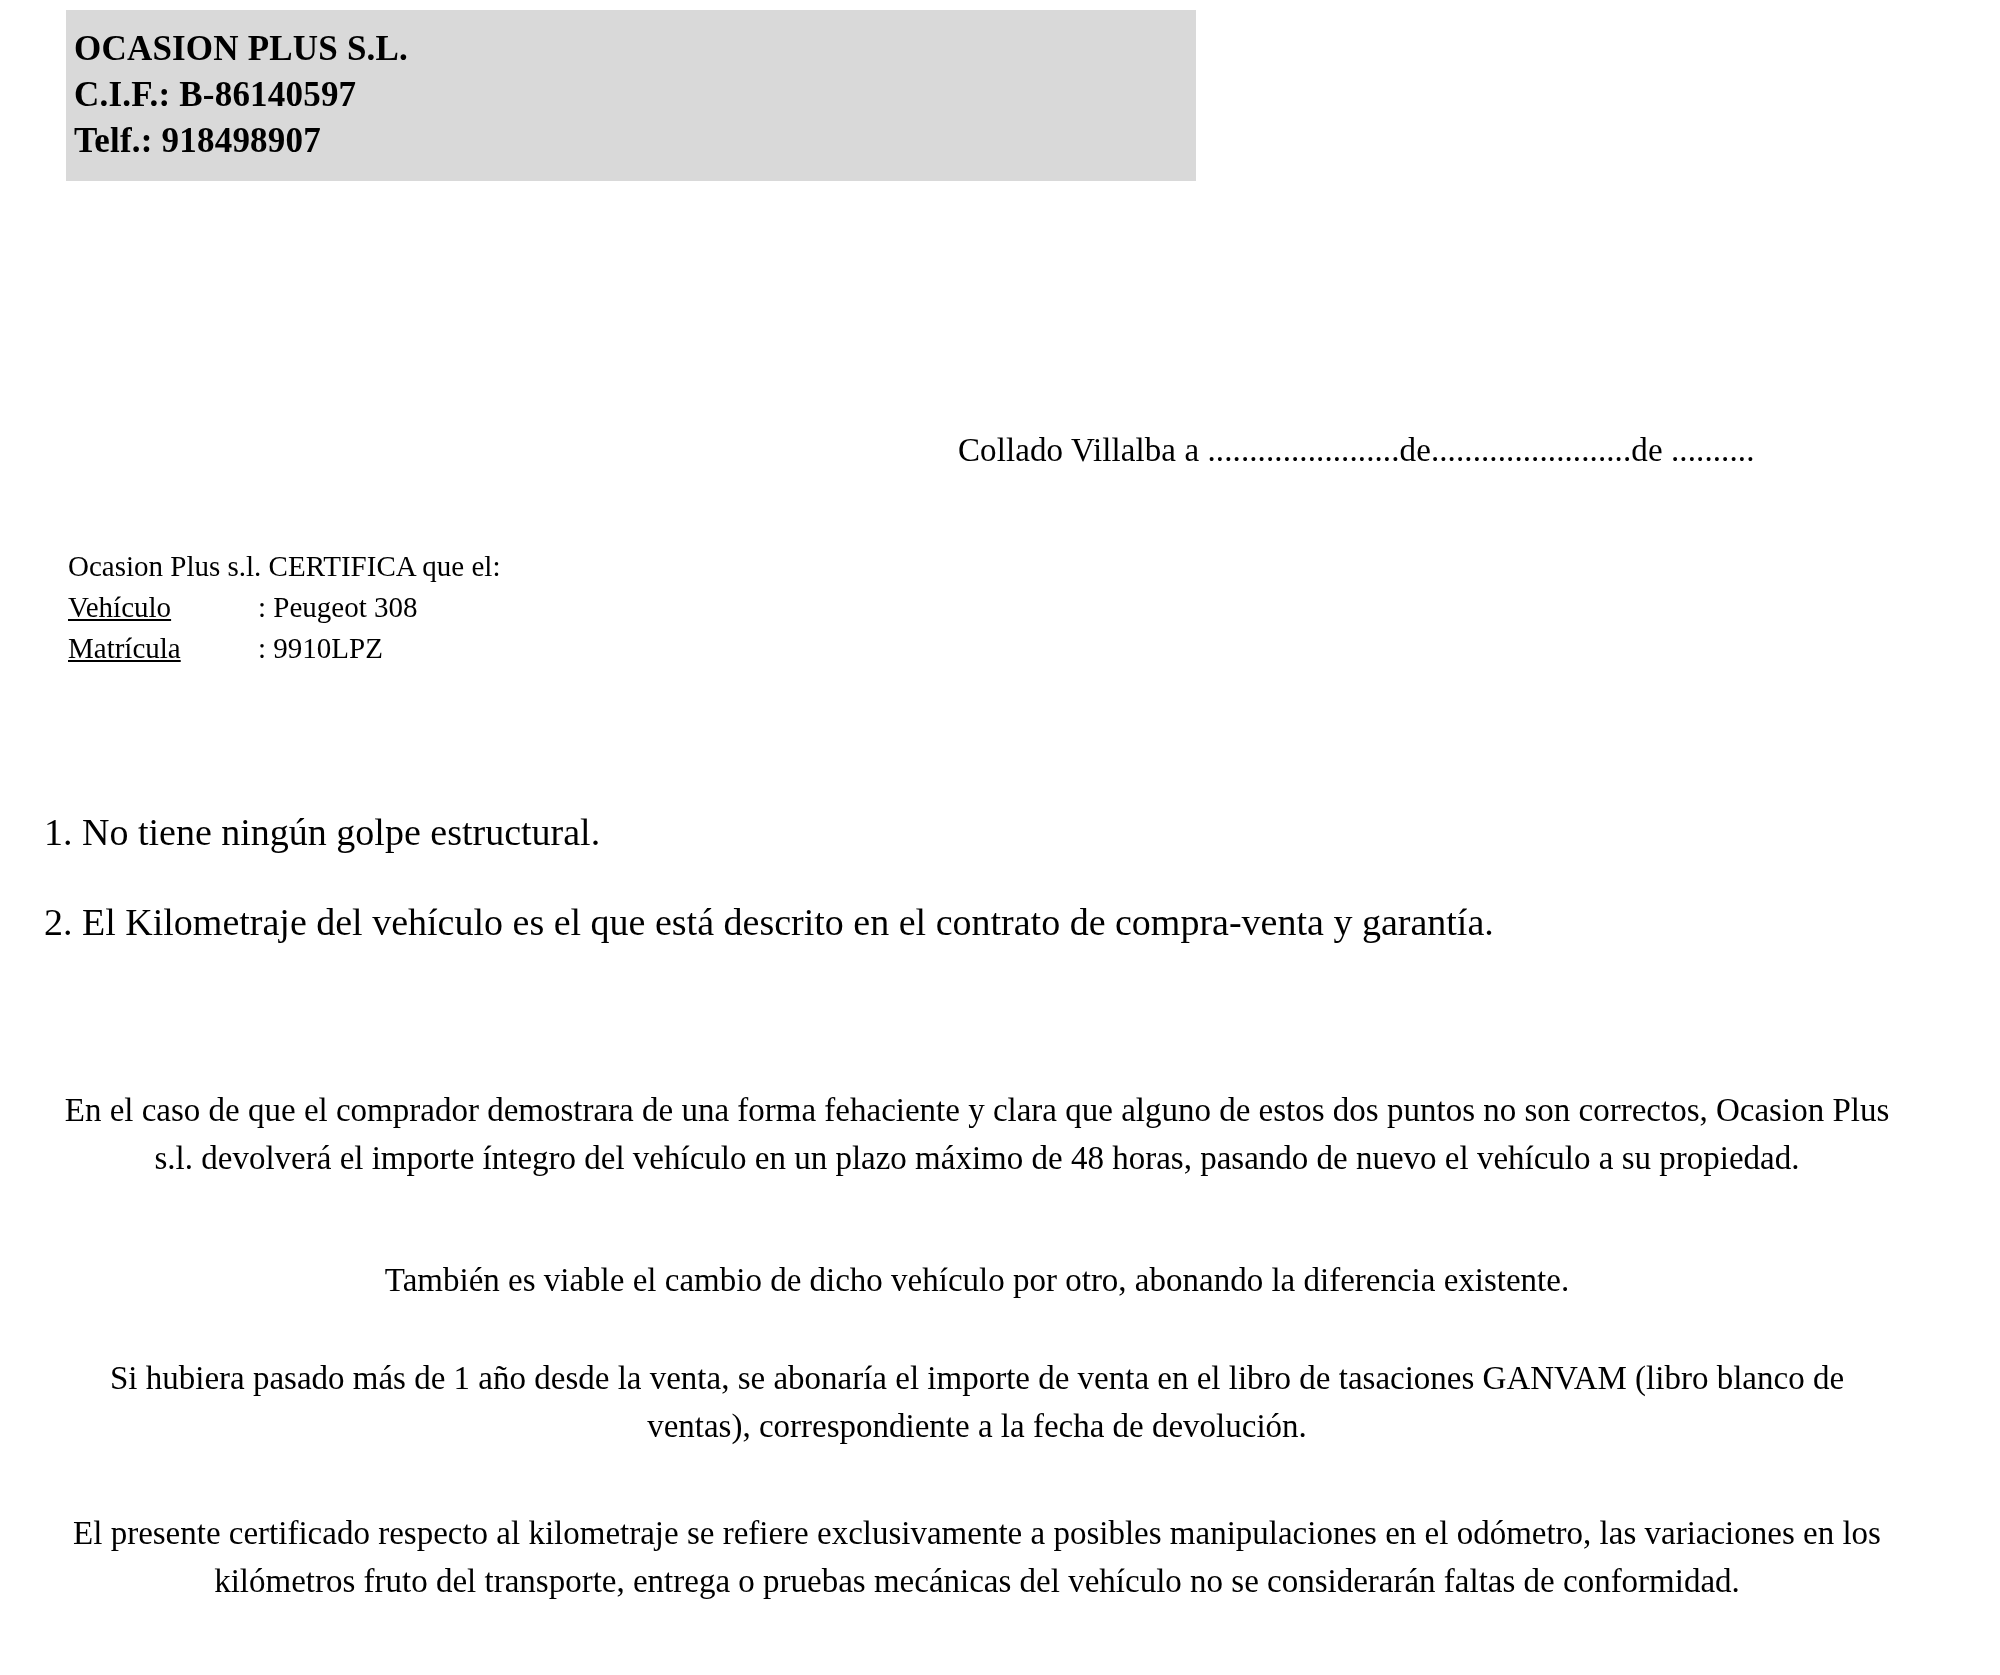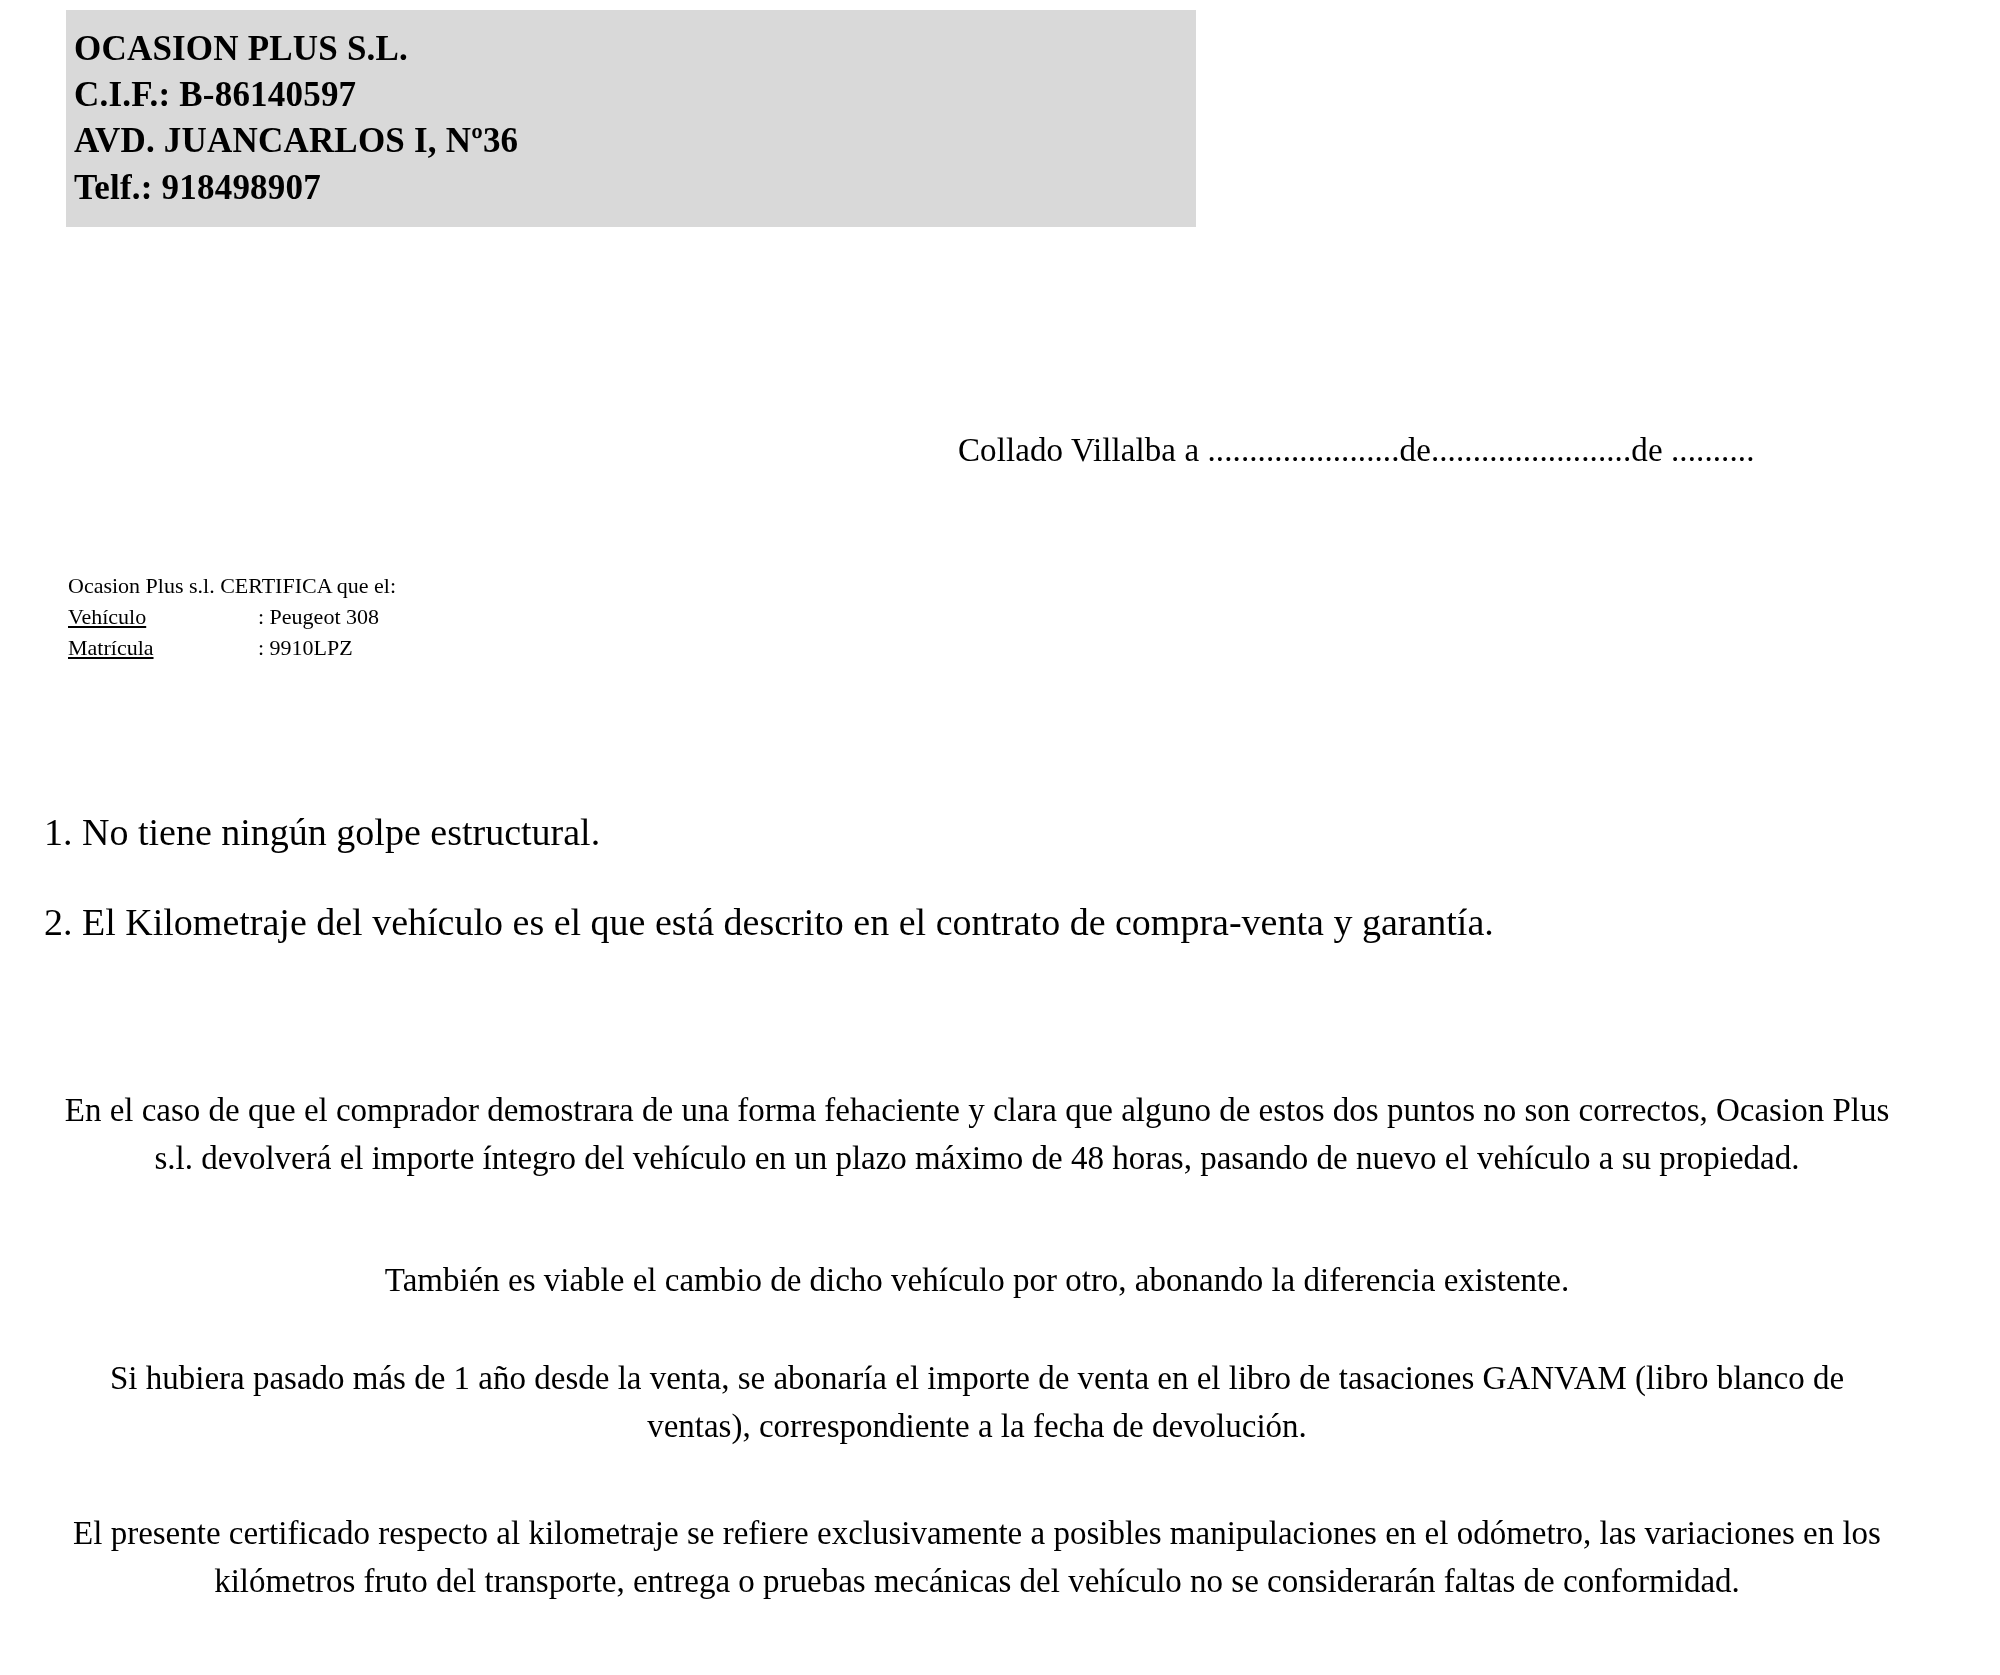--- a/index.html
+++ b/index.html
@@ -45,22 +45,22 @@
     left: 958px;
     top: 432px;
     font-size: 33px;
     white-space: nowrap;
     letter-spacing: 0.1px;
   }
   
   .certify {
     position: absolute;
     left: 68px;
-    top: 570px;
-    font-size: 22px;
+    top: 546px;
+    font-size: 29px;
     line-height: 1.42;
   }
   .certify .row {
     white-space: nowrap;
   }
   .underline-label {
     text-decoration: underline;
     display: inline-block;
     min-width: 190px;
   }
@@ -88,21 +88,20 @@
   .para-4 { top: 1510px; }
 </style>
 </head>
 <body>
 
 <div class="page">
 
   <div class="letterhead">
     <div class="lh-line">OCASION PLUS S.L.</div>
     <div class="lh-line">C.I.F.: B-86140597</div>
-    <div class="lh-line">AVD. JUANCARLOS I, Nº36</div>
     <div class="lh-line">Telf.: 918498907</div>
   </div>
 
   <div class="date-line">Collado Villalba a .......................de........................de ..........</div>
 
   <div class="certify">
     <div class="row">Ocasion Plus s.l. CERTIFICA que el:</div>
     <div class="row">
       <span class="underline-label">Vehículo</span><span>: Peugeot 308</span>
     </div>

